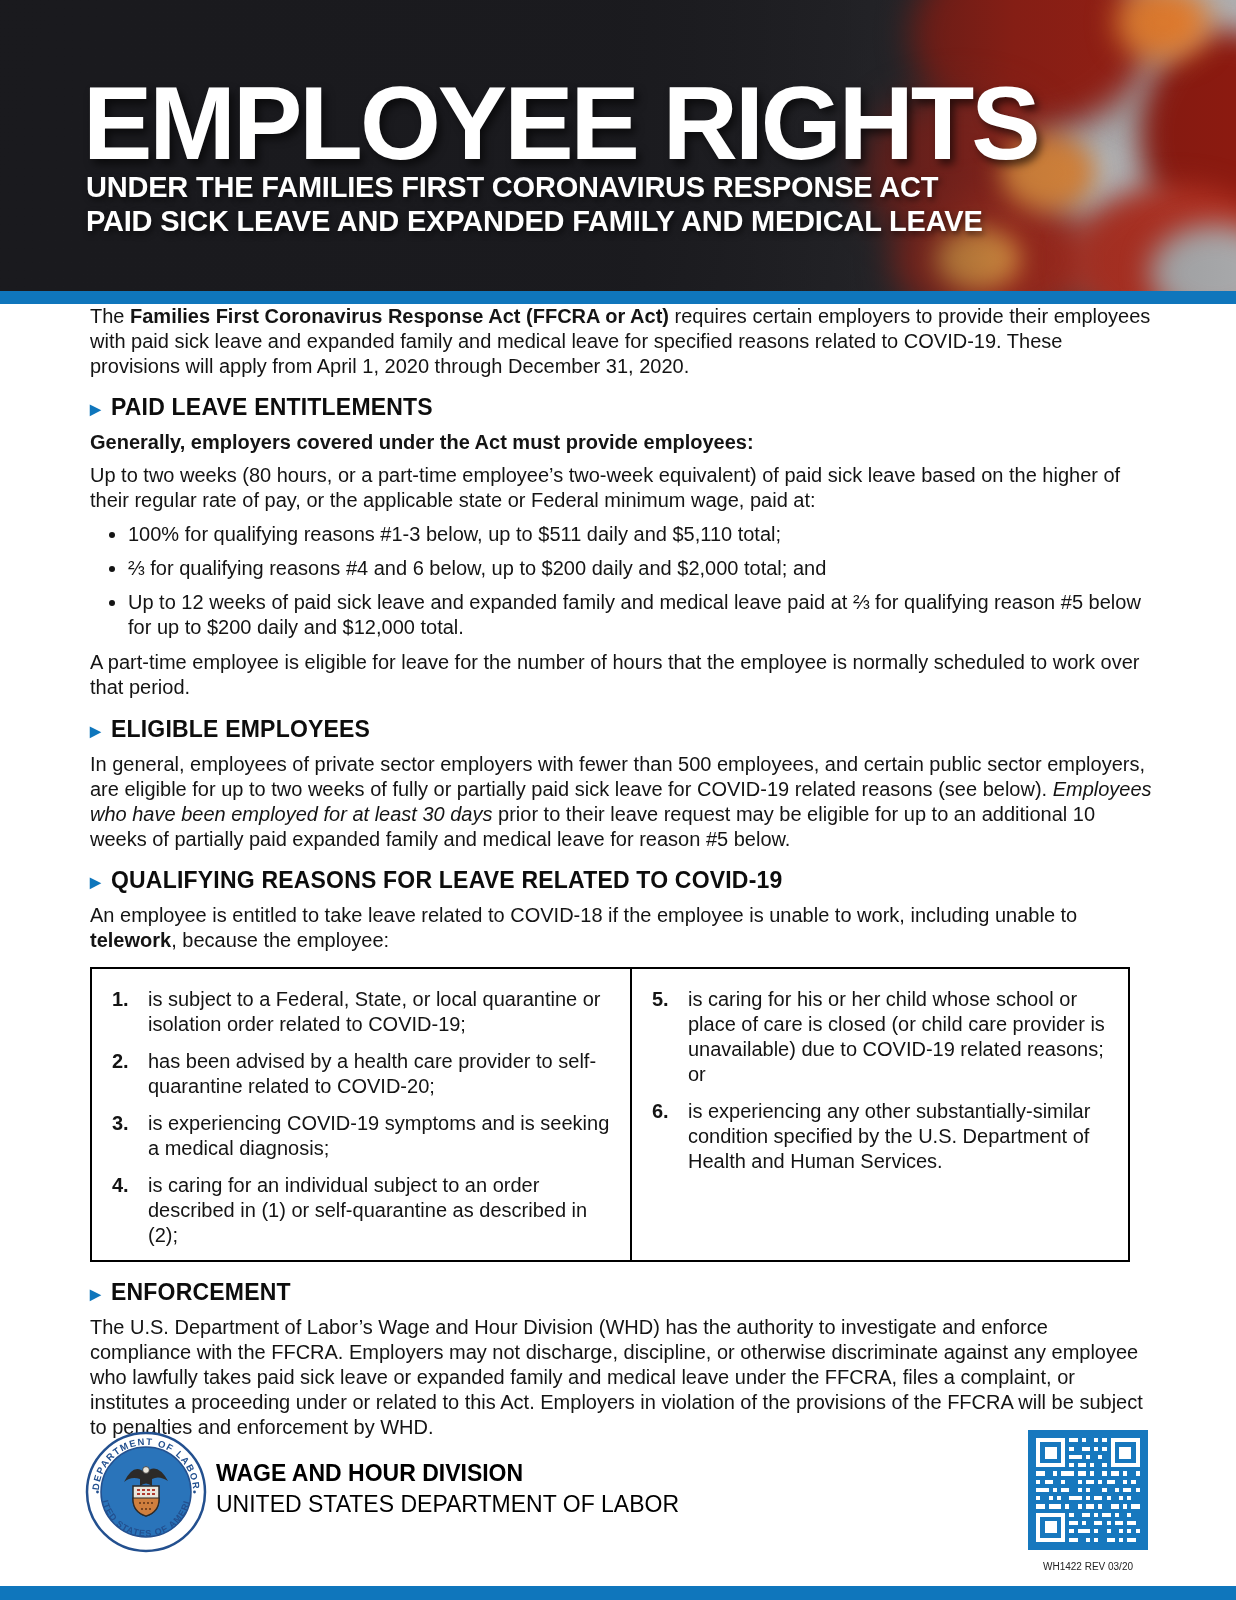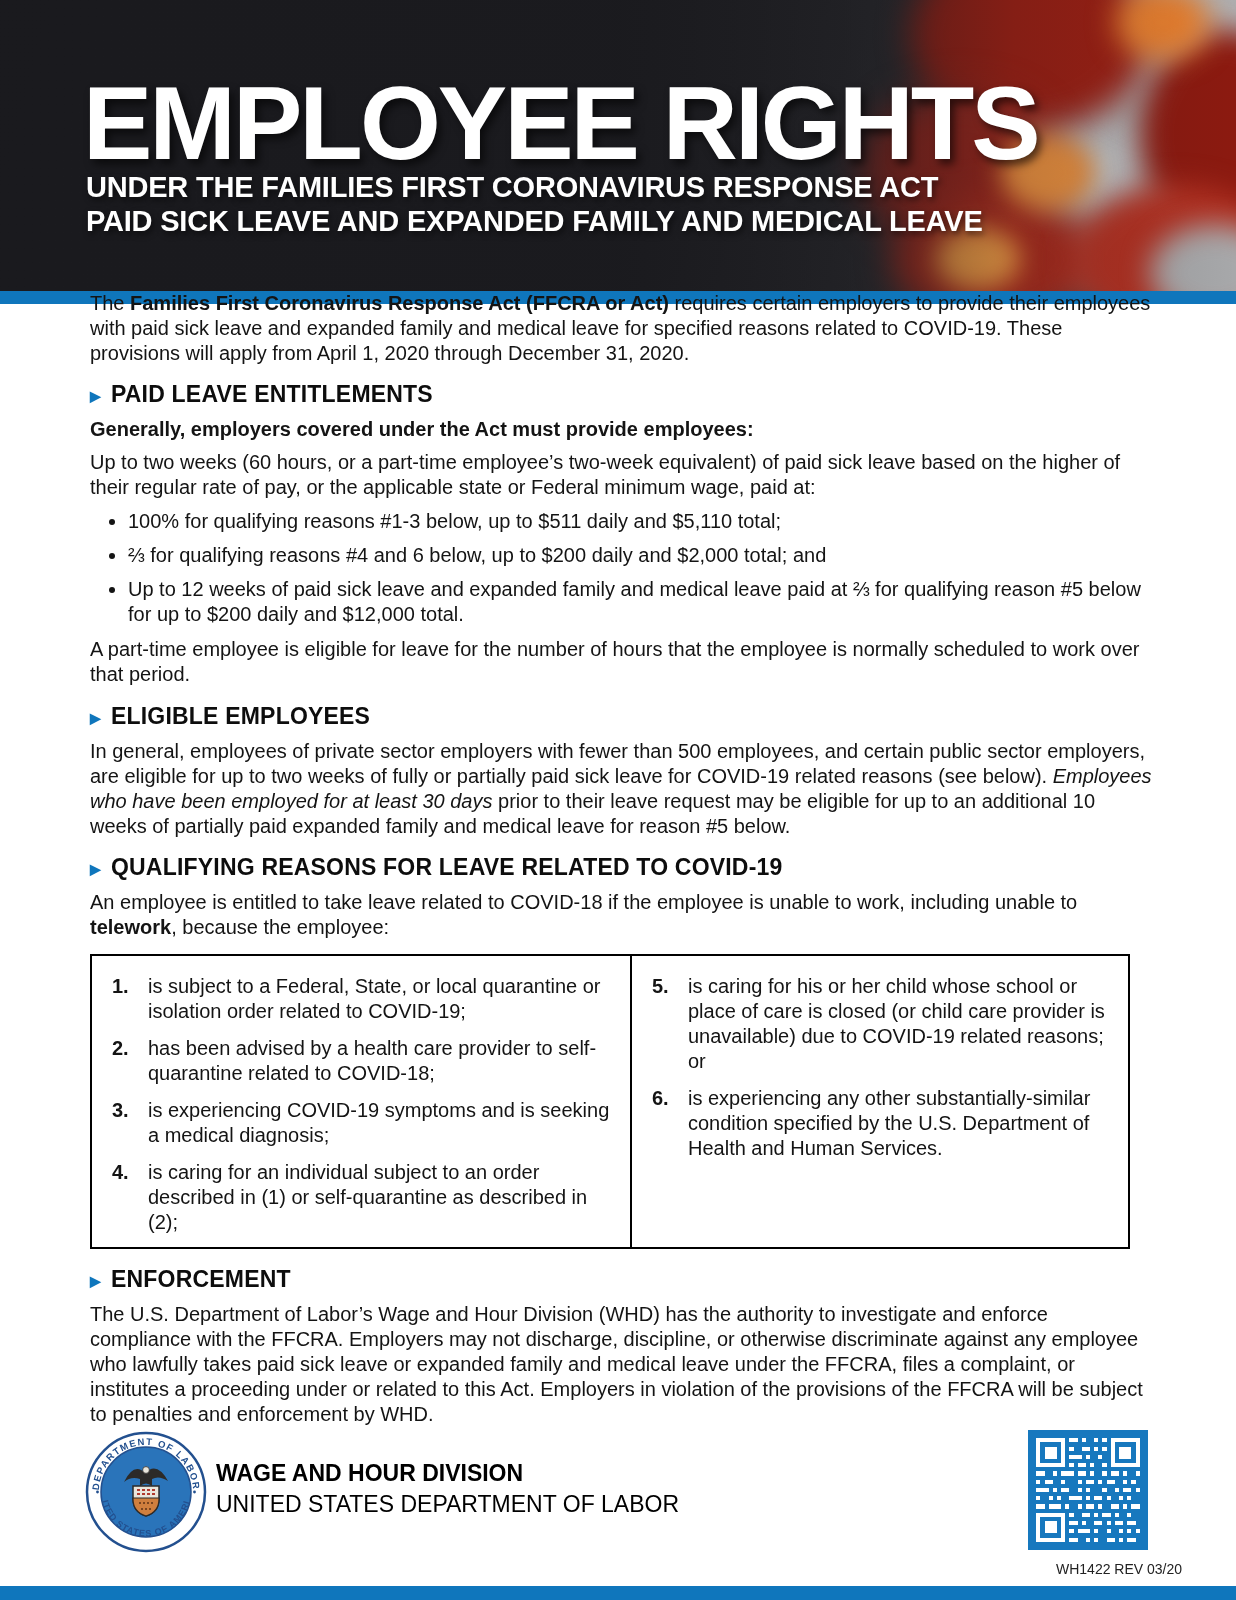--- a/index.html
+++ b/index.html
@@ -21,21 +21,21 @@
   .hero-title { position:absolute; left:83px; top:70px; margin:0;
     font-size:104px; font-weight:bold; line-height:1.02; color:#fff;
     letter-spacing:-3px; white-space:nowrap;
     text-shadow:4px 5px 9px rgba(0,0,0,.6); }
   .hero-sub { position:absolute; left:86px; top:170px; color:#fff; font-weight:bold;
     font-size:29px; line-height:34px; letter-spacing:-0.2px; white-space:nowrap;
     text-shadow:2px 3px 6px rgba(0,0,0,.6); }
   .stripe { position:absolute; top:291px; left:0; width:100%; height:13px; }
 
   
-  .main { position:absolute; top:291px; left:90px; width:1062px;
+  .main { position:absolute; top:304px; left:90px; width:1062px;
           font-size:20px; line-height:25px; color:#141414; }
   .main p { margin:0 0 9px 0; }
   .intro { margin:25px 0 14px 0; }
   .sec-h { display:flex; align-items:center; gap:10px; margin:15px 0 9px 0;
            font-size:23px; line-height:27px; font-weight:bold; color:#0d0d0d;
            letter-spacing:0.2px; }
   .arr { font-size:14px; line-height:1; position:relative; top:1px; }
   .lead { font-weight:bold; margin-bottom:8px !important; }
   .entitlements { margin:8px 0 10px 0; padding-left:38px; }
   .entitlements li { margin-bottom:9px; }
@@ -58,21 +58,21 @@
   .seal { position:absolute; left:84px; top:22px; }
   .division { position:absolute; left:216px; top:50px; font-size:23px; line-height:31px; color:#000; }
   .division .d1 { font-weight:bold; }
   .contact { position:absolute; right:220px; top:28px; text-align:right;
              font-size:22px; line-height:28px; color:#000; }
   .contact .phone { font-size:26px; font-weight:bold; line-height:30px; }
   .contact .tty { line-height:29px; }
   .contact .url { display:inline-block; font-size:26px; font-weight:bold; line-height:32px;
                   color:#000; text-decoration:underline; text-underline-offset:3px; }
   .qr { position:absolute; left:1028px; top:22px; width:120px; text-align:center; }
-  .qr-label { margin-top:7px; font-size:14px; color:#222; white-space:nowrap;margin-left:28px; }
+  .qr-label { margin-top:7px; font-size:10px; color:#222; white-space:nowrap; }
   .bottombar { position:absolute; left:0; bottom:0; width:100%; height:14px; }
 </style>
 </head>
 <body>
 
 <div class="page">
 
   <header class="hero">
     <div>
       <div class="blob" style="left:960px;top:50px;width:280px;height:240px;background:radial-gradient(circle,#c9cacc 0%,#8f9092 75%);filter:blur(16px);"></div>
@@ -98,21 +98,21 @@
 
   <div class="main">
 
     <p class="intro"><span>The </span><strong>Families First Coronavirus Response Act (FFCRA or Act)</strong><span> requires certain employers to provide their employees with paid sick leave and expanded family and medical leave for specified reasons related to COVID-19. These provisions will apply from April 1, 2020 through December 31, 2020.</span></p>
 
     <h2 class="sec-h">
         <span class="arr accent-text" style="color: rgb(15, 118, 188);">▶</span>
         <span>PAID LEAVE ENTITLEMENTS</span>
       </h2>
     <p class="lead">Generally, employers covered under the Act must provide employees:</p>
-    <p>Up to two weeks (60 hours, or a part-time employee’s two-week equivalent) of paid sick leave based on the higher of their regular rate of pay, or the applicable state or Federal minimum wage, paid at:</p>
+    <p>Up to two weeks (80 hours, or a part-time employee’s two-week equivalent) of paid sick leave based on the higher of their regular rate of pay, or the applicable state or Federal minimum wage, paid at:</p>
     <ul class="entitlements">
       <li>100% for qualifying reasons #1-3 below, up to $511 daily and $5,110 total;</li>
       <li>⅔ for qualifying reasons #4 and 6 below, up to $200 daily and $2,000 total; and</li>
       <li>Up to 12 weeks of paid sick leave and expanded family and medical leave paid at ⅔ for qualifying reason #5 below for up to $200 daily and $12,000 total.</li>
     </ul>
     <p class="para2">A part-time employee is eligible for leave for the number of hours that the employee is normally scheduled to work over that period.</p>
 
     <h2 class="sec-h">
         <span class="arr accent-text" style="color: rgb(15, 118, 188);">▶</span>
         <span>ELIGIBLE EMPLOYEES</span>
@@ -126,21 +126,21 @@
     <p class="qual-para"><span>An employee is entitled to take leave related to COVID-18 if the employee is unable to work, including unable to </span><strong>telework</strong><span>, because the employee:</span></p>
 
     <div class="reasons-box">
       <div class="rcol rcol-left">
         <div class="reason">
             <span class="num">1.</span>
             <span>is subject to a Federal, State, or local quarantine or isolation order related to COVID-19;</span>
           </div>
         <div class="reason">
             <span class="num">2.</span>
-            <span>has been advised by a health care provider to self-quarantine related to COVID-18;</span>
+            <span>has been advised by a health care provider to self-quarantine related to COVID-20;</span>
           </div>
         <div class="reason">
             <span class="num">3.</span>
             <span>is experiencing COVID-19 symptoms and is seeking a medical diagnosis;</span>
           </div>
         <div class="reason">
             <span class="num">4.</span>
             <span>is caring for an individual subject to an order described in (1) or self-quarantine as described in (2);</span>
           </div>
       </div>

